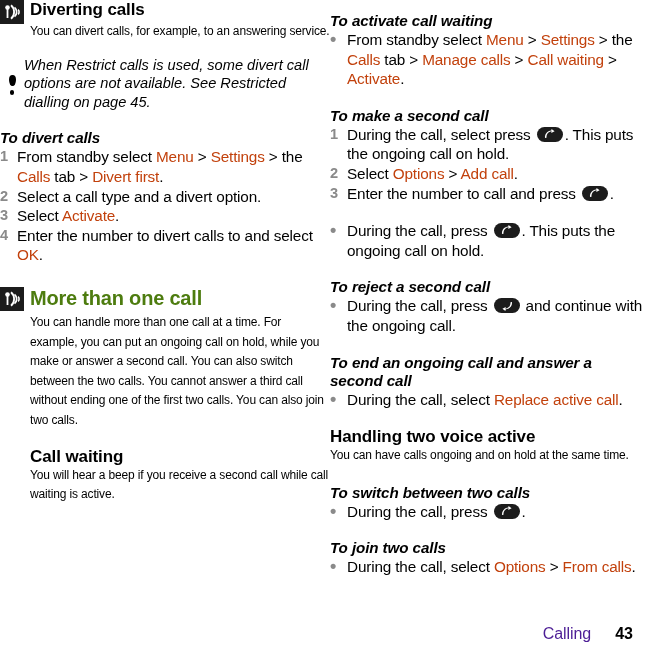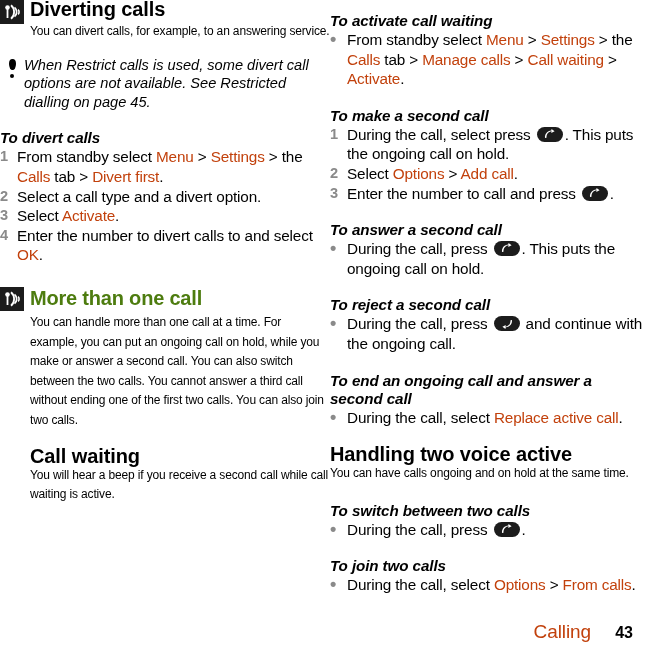--- a/index.html
+++ b/index.html
@@ -48,21 +48,21 @@
   }
   .h-section {
     font-size: 20px;
     font-weight: bold;
     color: #4d7c0f;
     letter-spacing: -0.2px;
     line-height: 23px;
     margin: 0;
   }
   .h-plain {
-    font-size: 20px;
+    font-size: 17px;
     font-weight: bold;
     line-height: 19px;
     margin: 0;
     letter-spacing: -0.1px;
   }
   .h-italic {
     font-size: 15.2px;
     font-weight: bold;
     font-style: italic;
     line-height: 18px;
@@ -93,21 +93,21 @@
   .icon-row {
     display: flex;
     align-items: flex-start;
     gap: 6px;
   }
   .icon-row .icon-body { flex: 1 1 auto; }
 
   
   .note-row {
     display: flex;
-    align-items: flex-start;
+    align-items: center;
     gap: 0px;
     margin-top: 14px;
   }
   .note-bang {
     width: 24px;
     flex: 0 0 24px;
     display: flex;
     flex-direction: column;
     align-items: center;
     padding-top: 3px;
@@ -185,22 +185,22 @@
     bottom: 9px;
     width: 647px;
     display: flex;
     justify-content: flex-end;
     align-items: baseline;
     gap: 20px;
     padding-right: 14px;
     box-sizing: border-box;
   }
   .footer-chapter {
-    color: #c2410c;
-    font-size: 19px;
+    color: #4c1d95;
+    font-size: 16px;
     letter-spacing: -0.1px;
   }
   .footer-page {
     color: #000000;
     font-size: 16px;
     font-weight: bold;
     min-width: 22px;
     text-align: right;
   }
 </style>
@@ -312,21 +312,20 @@
             <li>
               <span class="step-marker">3</span>
               <span class="step-body"><span>Enter the number to call and press </span><span class="key-pill"><svg width="26" height="15" viewBox="0 0 26 15">
                     <path d="M9.5 10.8 C9.3 7.4 11.4 4.6 14.6 4.3 L14.2 6.0 L17.6 4.2 L14.6 2.1 L14.3 3.6 C10.2 3.9 7.6 7.2 8.0 11.0 Z" fill="#ffffff"></path>
                   </svg></span><span>.</span></span>
             </li>
           </ol>
       </div>
 
       <div class="mt-18">
-        <h3 class="h-italic">To answer a second call</h3>
         <ul class="steps mt-3">
             <li>
               <span class="step-marker bullet">•</span>
               <span class="step-body"><span>During the call, press </span><span class="key-pill"><svg width="26" height="15" viewBox="0 0 26 15">
                     <path d="M9.5 10.8 C9.3 7.4 11.4 4.6 14.6 4.3 L14.2 6.0 L17.6 4.2 L14.6 2.1 L14.3 3.6 C10.2 3.9 7.6 7.2 8.0 11.0 Z" fill="#ffffff"></path>
                   </svg></span><span>. This puts the ongoing call on hold.</span></span>
             </li>
           </ul>
       </div>
 

